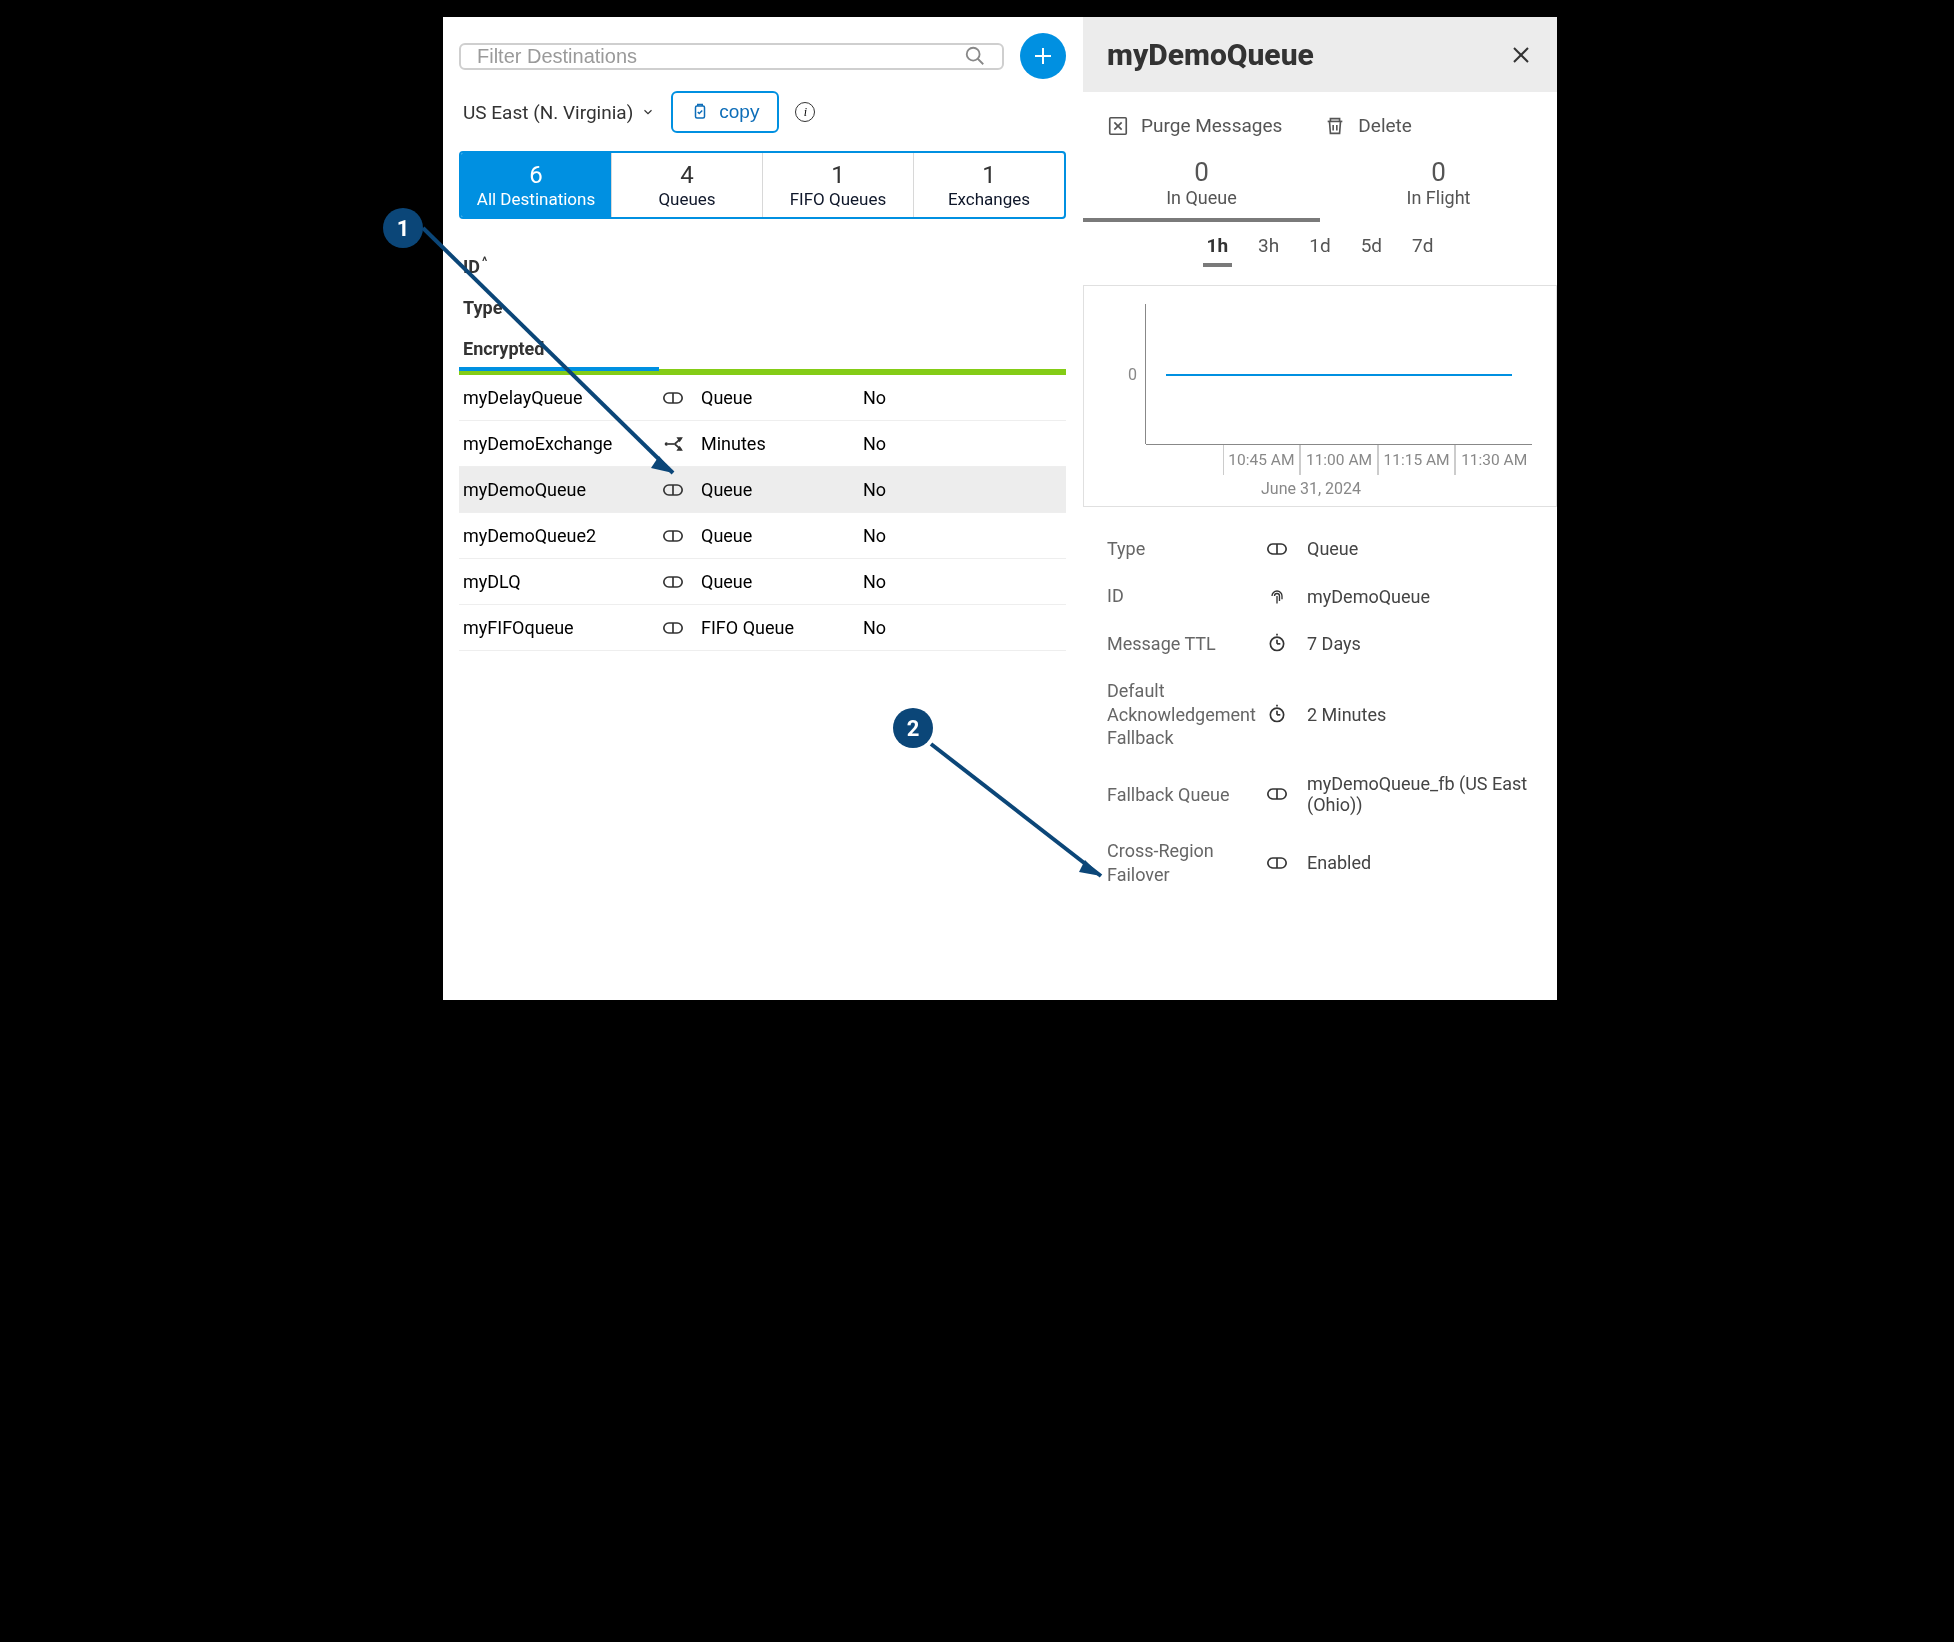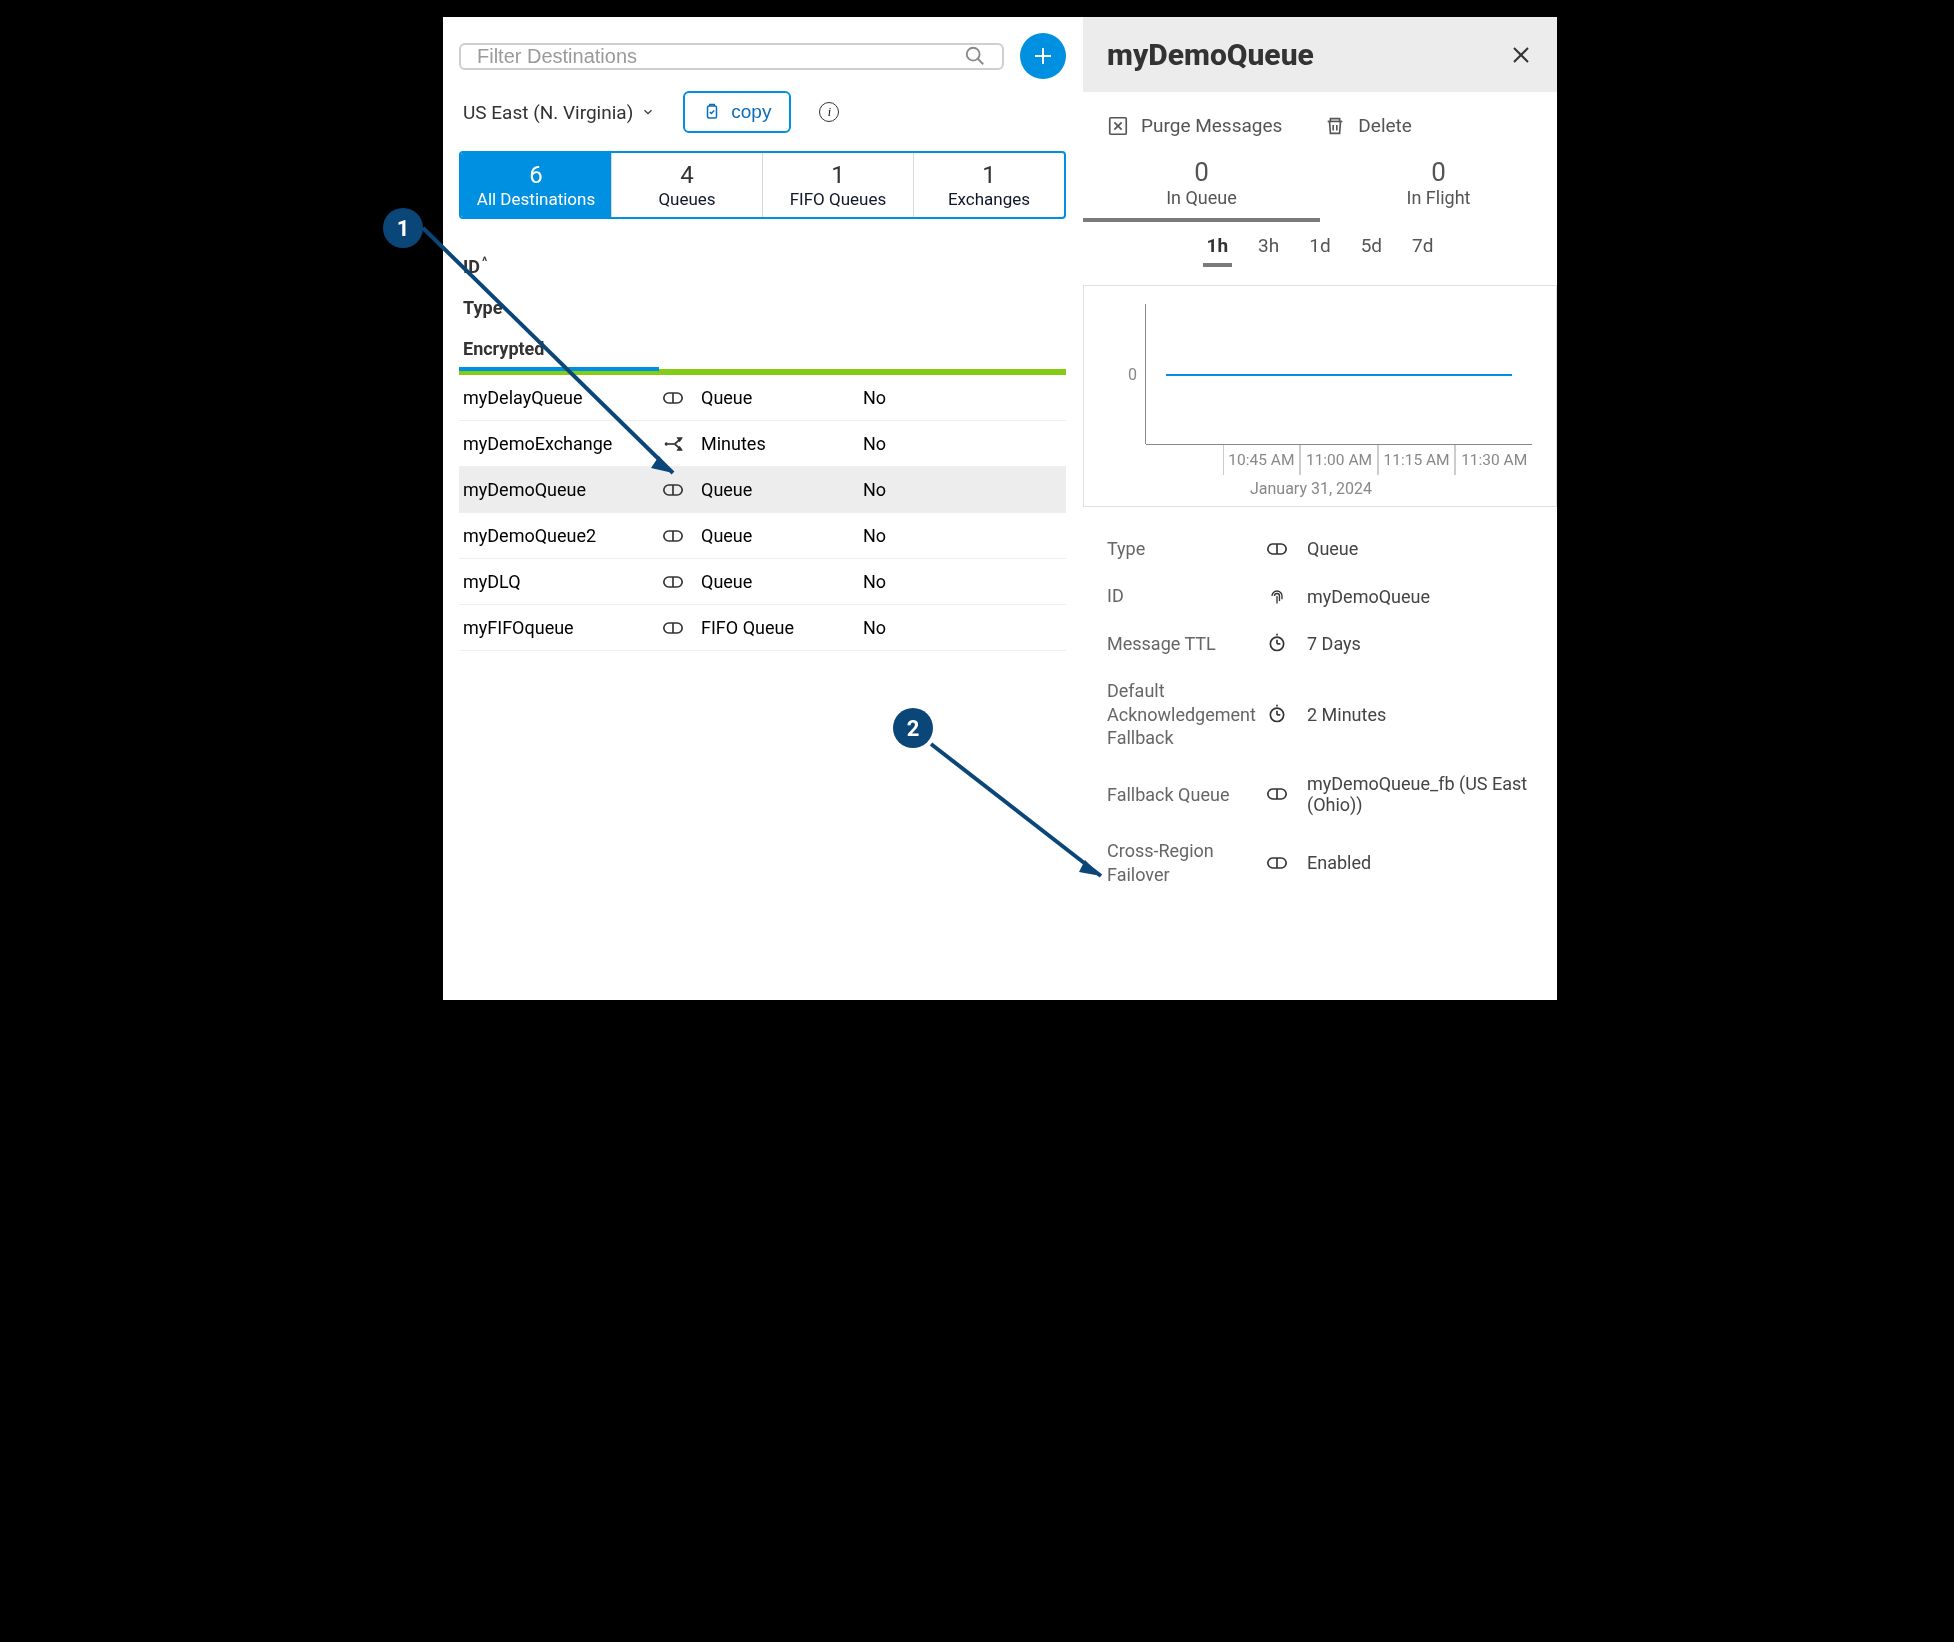--- a/index.html
+++ b/index.html
@@ -14,21 +14,21 @@
 
   
   .search-row { display:flex; align-items:center; gap:16px; padding-right:16px; }
   .search-box { flex:1; border:2px solid #cfcfcf; border-radius:6px; padding:0 16px; display:flex; align-items:center; gap:8px; }
   .search-box input { border:none; outline:none; font-size:20px; flex:1; color:#333; }
   .search-box input::placeholder { color:#9a9a9a; }
   .mag-icon { width:22px; height:22px; color:#888; }
   .add-btn { width:46px; height:46px; border-radius:50%; background:#0090e1; display:flex; align-items:center; justify-content:center; cursor:pointer; }
   .add-btn svg{ width:24px; height:24px; color:#fff; }
 
-  .region-row { display:flex; align-items:center; gap:28px; padding:12px 0 18px 4px; }
+  .region-row { display:flex; align-items:center; gap:16px; padding:12px 0 18px 4px; }
   .region-sel { font-size:19px; color:#333; display:flex; align-items:center; gap:8px; cursor:pointer; }
   .chev { width:14px; height:14px; }
   .copy-btn { border:2px solid #0090e1; border-radius:6px; color:#0d6db8; font-size:19px; padding:8px 18px; display:flex; align-items:center; gap:10px; cursor:pointer; background:#fff; }
   .copy-btn svg{ width:18px; height:18px; }
   .info-icon { width:20px; height:20px; border:1.5px solid #333; border-radius:50%; display:flex; align-items:center; justify-content:center; font-size:12px; font-style:italic; font-family:serif; }
 
   .tabs { display:flex; border:2px solid #0090e1; border-radius:4px; overflow:hidden; margin-right:16px; }
   .tab { flex:1; text-align:center; padding:8px 10px; border-right:1px solid #d8d8d8; cursor:pointer; }
   .tab:last-child { border-right:none; }
   .tab .num { font-size:24px; color:#333; }
@@ -295,21 +295,21 @@
                 <div class="plot-line"></div>
               </div>
           </div>
           <div class="xaxis" id="xaxis">
               <div class="xt"></div>
               <div class="xt">10:45 AM</div>
               <div class="xt">11:00 AM</div>
               <div class="xt">11:15 AM</div>
               <div class="xt">11:30 AM</div>
             </div>
-          <div class="chart-date">January 31, 2024</div>
+          <div class="chart-date">June 31, 2024</div>
         </div>
 
         <div class="props" id="props">
             <div class="prow">
               <div class="k">Type</div>
               <div class="ic">
                 <svg class="tiny-icon" viewBox="0 0 24 16" fill="none" stroke="currentColor" stroke-width="2">
                   <rect x="1" y="2" width="22" height="12" rx="6"></rect>
                   <line x1="12" y1="2" x2="12" y2="14"></line>
                 </svg>

